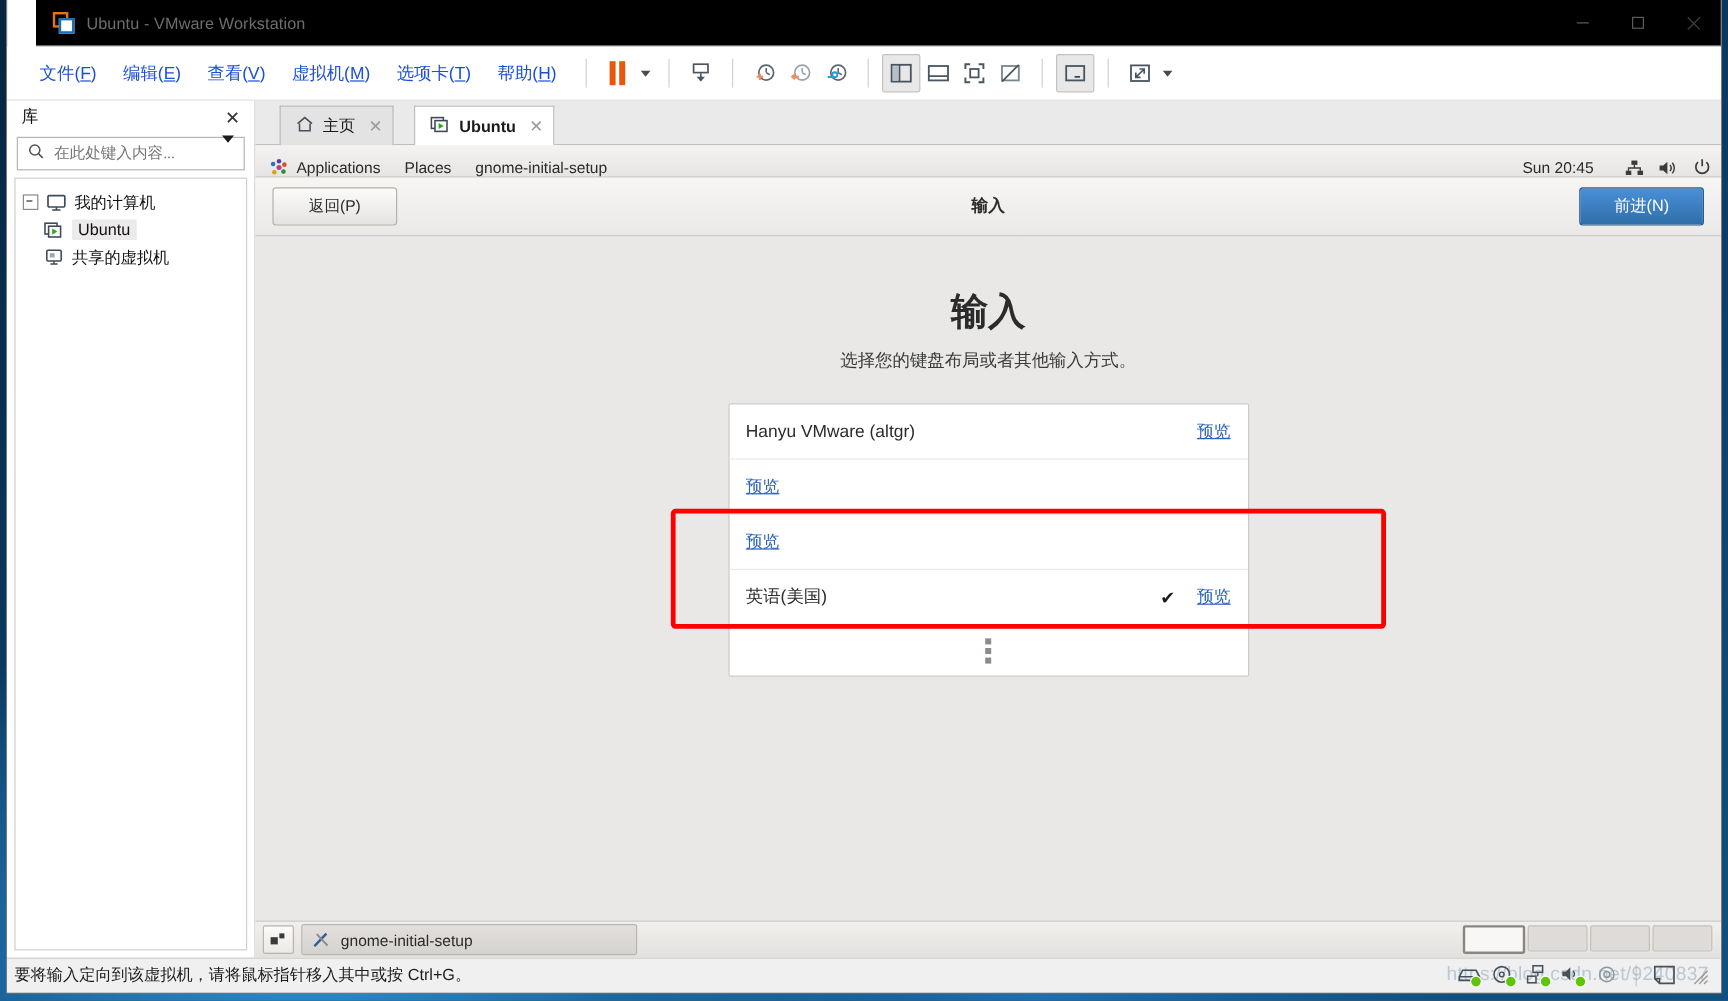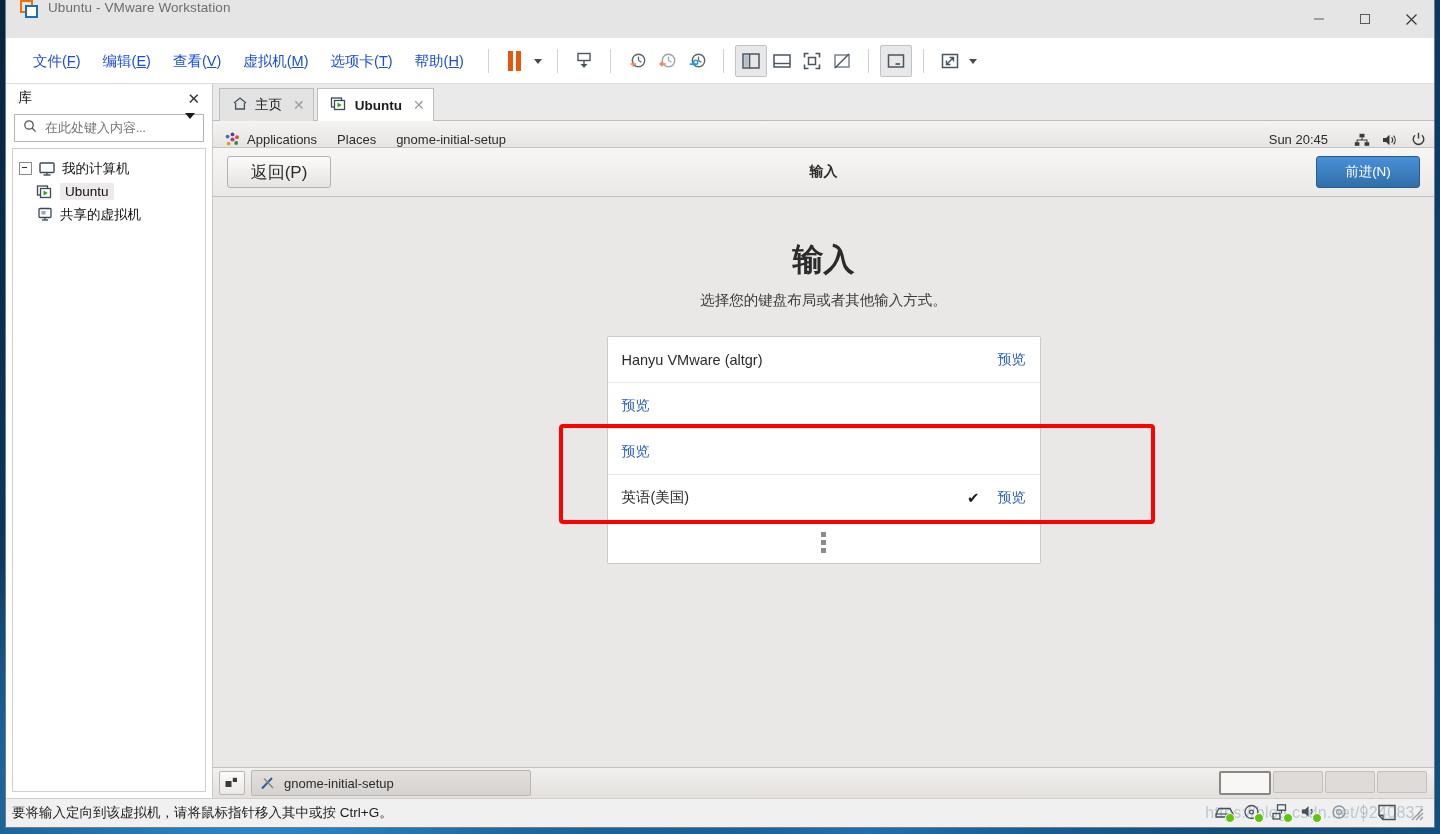--- a/index.html
+++ b/index.html
@@ -24,24 +24,25 @@
     left: 6px; top: 0px;
     width: 1428px; height: 827px;
     background: #ffffff;
     display: flex; flex-direction: column;
     box-shadow: 0 0 0 1px #7a7a7a;
   }
 
   
   #titlebar {
     height: 38px; min-height: 38px;
-    background: #e5e5e5;
-    display: flex; 
+    background: #000000;
+    display: flex; align-items: center;
     border-bottom: 1px solid #ffffff;
     position: relative;
+    margin-left: 24px;
   }
   #app-icon {
     width: 18px; height: 18px;
     margin-left: 14px; margin-right: 10px;
     position: relative; flex: none;
   }
   #app-icon .sq-o {
     position: absolute; left: 0; top: 0; width: 13px; height: 13px;
     border: 2.5px solid #e8730c; box-sizing: border-box;
   }
@@ -141,21 +142,21 @@
     height: 36px; min-height: 36px;
     background: #eaeaea; display: flex; align-items: flex-end;
     border-bottom: 1px solid #bdbdbd;
     padding-left: 6px;
   }
   .tab {
     height: 32px; display: flex; align-items: center;
     padding: 0 8px 0 12px; gap: 7px;
     border: 1px solid #bdbdbd; border-bottom: none;
     background: #e3e3e3; font-size: 13.5px; color: #1b1b1b;
-    margin-right: 3px; position: relative; top: 1px;
+    margin-right: 3px; position: relative; top: 1px; margin-left: 14px;
   }
   .tab.active { background: #ffffff; font-weight: bold; z-index: 2; }
   .tab .tab-close { color: #9a9a9a; font-size: 14px; line-height: 1; margin-left: 4px; }
 
   
   #vm-screen { flex: 1; display: flex; flex-direction: column; min-height: 0; background: #f0efee; }
   #gnome-topbar {
     height: 26px; min-height: 26px;
     background: linear-gradient(#f4f3f2, #e7e5e3);
     border-bottom: 1px solid #c6c2bd;
@@ -172,21 +173,21 @@
     height: 48px; min-height: 48px;
     background: linear-gradient(#f7f6f5, #ebe9e7);
     border-bottom: 1px solid #c4c0bb;
     display: flex; align-items: center; padding: 0 14px;
     position: relative;
   }
   #btn-back {
     min-width: 78px; height: 30px; padding: 0 12px;
     background: linear-gradient(#fbfbfa, #e6e4e2);
     border: 1px solid #b5b1ac; border-radius: 3px;
-    font-size: 17px; color: #2b2b2b;
+    font-size: 13px; color: #2b2b2b;
     display: flex; align-items: center; justify-content: center;
   }
   #gis-title {
     position: absolute; left: 0; right: 0; text-align: center;
     font-size: 14px; font-weight: bold; color: #2b2b2b; pointer-events: none;
   }
   #btn-next {
     min-width: 78px; height: 30px; padding: 0 12px; margin-left: auto;
     background: linear-gradient(#4a90d9, #2f6ea8);
     border: 1px solid #1f5party; border: 1px solid #255e94; border-radius: 3px;
@@ -212,21 +213,21 @@
   }
   .im-row {
     height: 45px; display: flex; align-items: center;
     padding: 0 14px 0 14px;
     border-bottom: 1px solid #ebe9e7;
     font-size: 14.5px; color: #2b2b2b;
   }
   .im-row:last-child { border-bottom: none; }
   .im-name { flex: 1; white-space: nowrap; }
   .im-check { color: #1a1a1a; font-size: 15px; margin-right: 18px; }
-  .im-preview { color: #2a63b8; font-size: 14px; }
+  .im-preview { color: #2a63b8; font-size: 14px; text-decoration: underline; }
   #im-more { height: 42px; display: flex; align-items: center; justify-content: center; }
   #im-more .dots { display: flex; flex-direction: column; gap: 3px; }
   #im-more .dots i { display: block; width: 5px; height: 5px; background: #8d8a87; }
 
   
   #annotation-box {
     position: absolute;
     left: 346px; top: 227px;
     width: 588px; height: 92px;
     border: 4px solid #ff0000;

